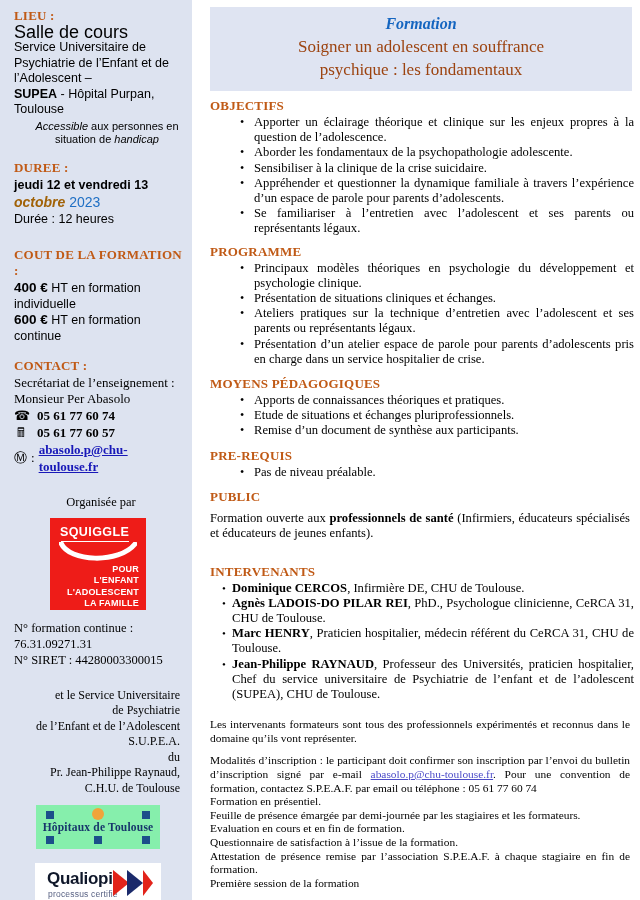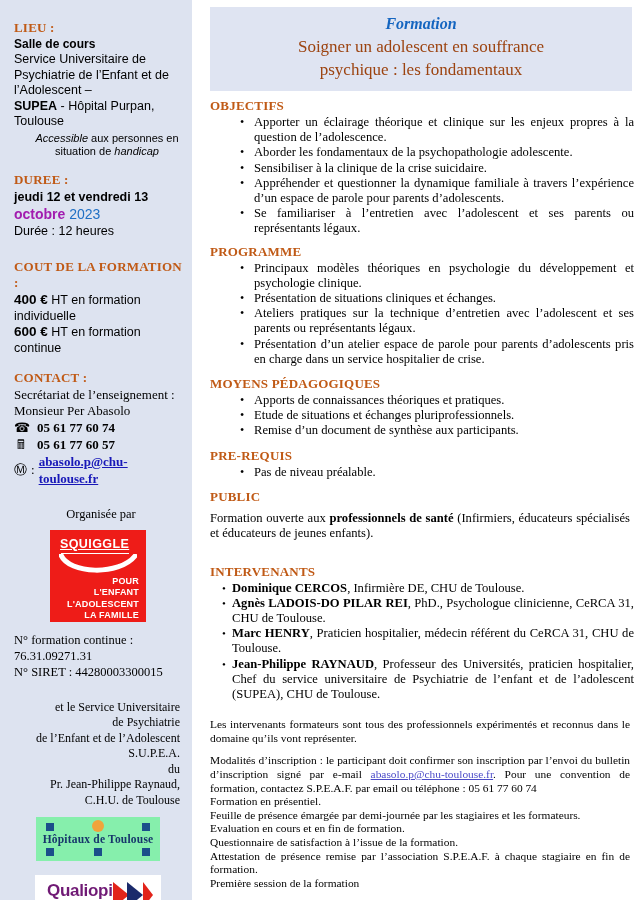--- a/index.html
+++ b/index.html
@@ -11,48 +11,48 @@
     overflow:hidden;
     position:relative;
   }
   .page{position:absolute;inset:0;display:flex;}
 
   
   .left{
     width:192px;
     background:#dde3f0;
     box-sizing:border-box;
-    padding:20px 10px 0 14px;
+    padding:8px 10px 0 14px;
     position:relative;
     flex:0 0 192px;
   }
   .lbl-head{
     font-family:"Liberation Serif", serif;
     font-weight:bold;
     color:#c05a16;
     font-size:13px;
     letter-spacing:.2px;
     margin:0 0 1px 0;
   }
-  .l-bold{font-family:"Liberation Sans",sans-serif;font-weight:bold;font-size:12px;line-height:15px;}
+  .l-bold{font-family:"Liberation Sans",sans-serif;font-weight:normal;font-size:18px;line-height:15px;}
   .lieu-block{font-family:"Liberation Sans",sans-serif;font-size:12.5px;line-height:15.5px;}
   .lieu-block b{font-weight:bold;}
   .access{
     font-family:"Liberation Sans",sans-serif;
     font-size:11px;line-height:13px;
     text-align:center;
     margin:2px 0 0 18px;
   }
   .access i{font-style:italic;}
   .gap-s{height:10px;}
   .gap-m{height:14px;}
   .gap-l{height:20px;}
   .dates{font-family:"Liberation Sans",sans-serif;font-weight:bold;font-size:12.5px;line-height:16px;}
   .mois{font-family:"Liberation Sans",sans-serif;font-size:14px;line-height:18px;}
-  .mois .m1{color:#a21caf;font-weight:bold;}
+  .mois .m1{color:#a16207;font-weight:bold;font-style:italic;}
   .mois .m2{color:#1f6fc4;}
   .duree-l{font-family:"Liberation Sans",sans-serif;font-size:12.5px;line-height:16px;}
   .prix{font-family:"Liberation Sans",sans-serif;font-size:12.5px;line-height:16px;}
   .prix b{font-weight:bold;font-size:13.5px;}
   .contact-line{font-size:13px;line-height:16px;}
   .tel-line{font-size:13px;line-height:17px;font-weight:bold;display:flex;align-items:center;gap:9px;}
   .tel-line .ic{font-size:13px;width:14px;text-align:center;font-weight:normal;}
   .mail-line{font-size:13px;line-height:17px;display:flex;align-items:center;gap:4px;}
   .mail-line a{color:#1818b8;text-decoration:underline;font-weight:bold;}
   .org{font-size:12.5px;text-align:center;margin:0;padding-left:6px;}
@@ -61,21 +61,20 @@
   .squiggle{
     width:96px;height:92px;background:#ee1c18;
     margin:8px auto 0 auto;position:relative;
     display:block;
   }
   .sq-title{
     position:absolute;top:7px;left:10px;
     font-family:"Liberation Sans",sans-serif;
     font-size:12.5px;font-weight:bold;color:#fff;
     letter-spacing:.4px;
-    text-decoration:underline;
   }
   .sq-under{position:absolute;top:23px;left:11px;width:68px;height:1.5px;background:#fff;}
   .sq-curve{position:absolute;top:24px;left:9px;width:78px;height:22px;}
   .sq-lines{
     position:absolute;right:7px;top:46px;
     font-family:"Liberation Sans",sans-serif;
     font-size:9px;font-weight:bold;color:#fff;
     text-align:right;line-height:11.5px;
     letter-spacing:.2px;
   }
@@ -94,21 +93,21 @@
     position:absolute;left:0;right:0;top:16px;text-align:center;
     font-family:"Liberation Serif",serif;font-weight:bold;
     font-size:11.5px;color:#17366b;letter-spacing:.2px;
   }
 
   
   .qualiopi{
     width:126px;height:58px;background:#fff;margin:14px auto 0 auto;position:relative;
   }
   .q-name{position:absolute;left:12px;top:6px;font-family:"Liberation Sans",sans-serif;
-    font-weight:bold;font-size:17px;color:#701a75;letter-spacing:-.3px;}
+    font-weight:bold;font-size:17px;color:#0f172a;letter-spacing:-.3px;}
   .q-sub{position:absolute;left:13px;top:26px;font-family:"Liberation Sans",sans-serif;
     font-size:8.5px;color:#5a6384;letter-spacing:.2px;}
   .q-arrows{position:absolute;right:8px;top:7px;width:40px;height:26px;}
 
   
   .right{
     flex:1;
     box-sizing:border-box;
     padding:6px 6px 16px 18px;
     position:relative;

